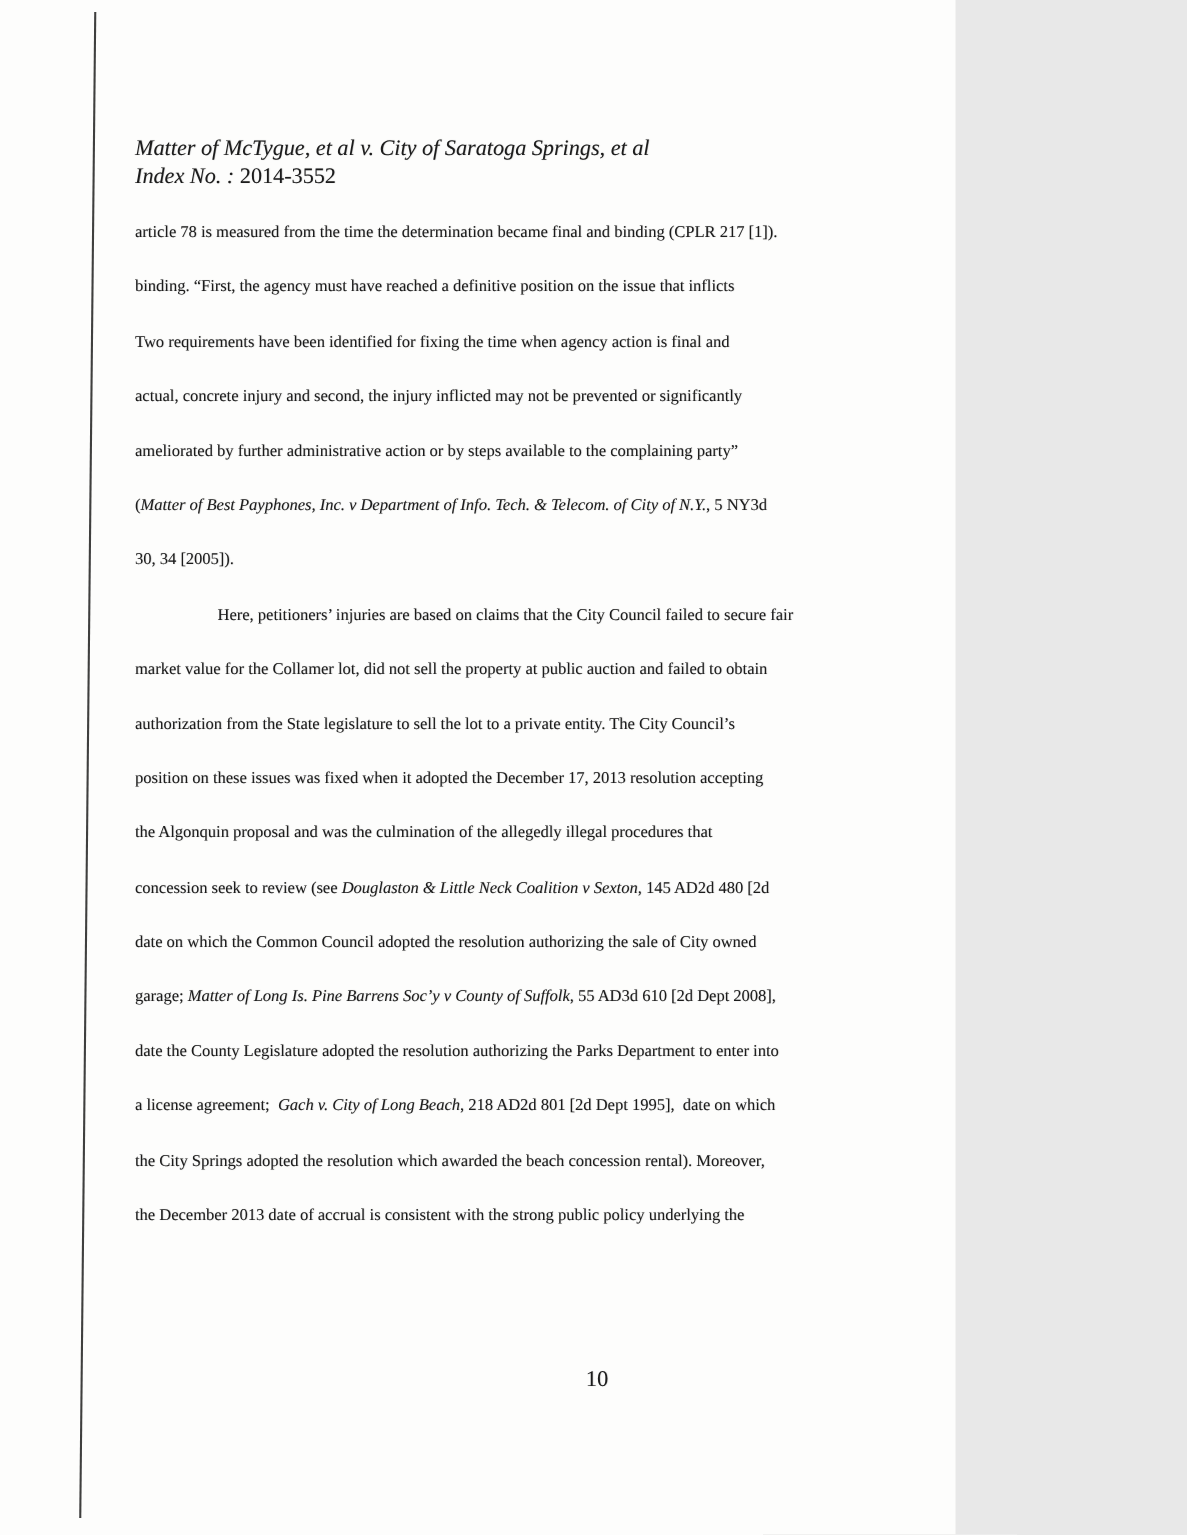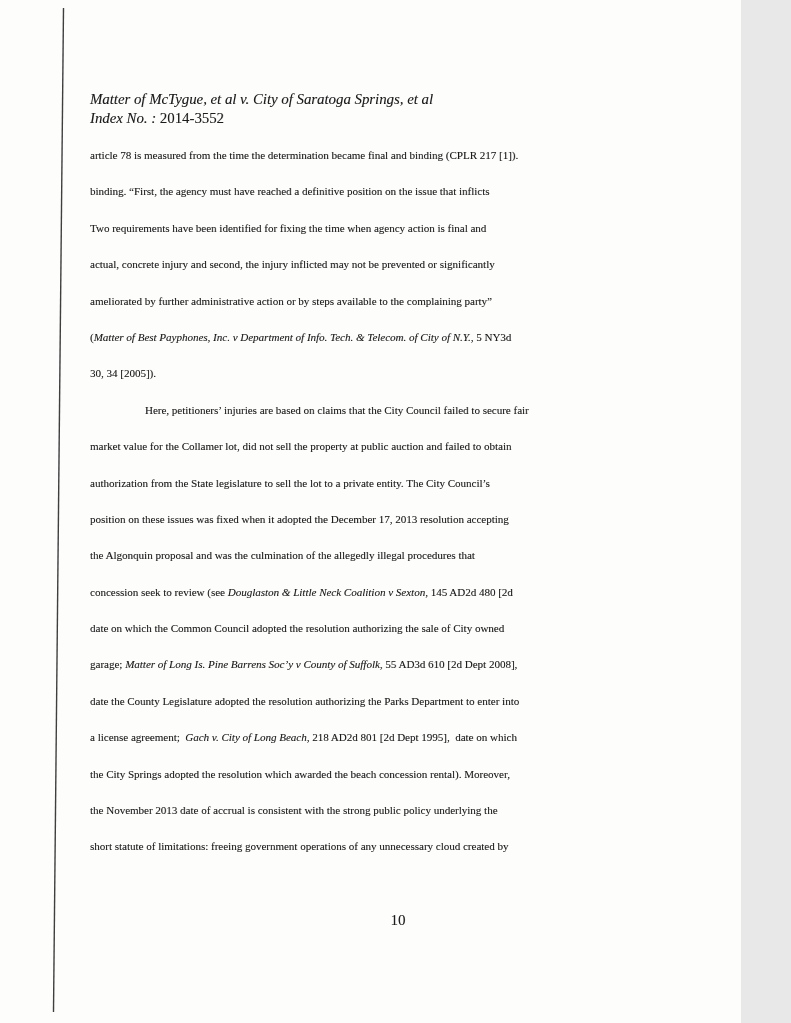--- a/index.html
+++ b/index.html
@@ -1,18 +1,18 @@
 <!DOCTYPE html>
 <html><head>
 <meta charset="utf-8">
 <style>
   html, body { margin: 0; padding: 0; background: #e8e8e8; }
   .page {
     position: relative;
-    width: 741px;
+    width: 637px;
     height: 1023px;
     background: #fdfdfc;
     overflow: hidden;
     font-family: "Liberation Serif", "DejaVu Serif", serif;
     color: #1c1c1c;
   }
   .scan-overlay {
     position: absolute;
     left: 0; top: 0;
     width: 791px; height: 1023px;
@@ -85,19 +85,18 @@
       <div class="line"><span>market value for the Collamer lot, did not sell the property at public auction and failed to obtain</span></div>
       <div class="line"><span>authorization from the State legislature to sell the lot to a private entity. The City Council’s</span></div>
       <div class="line"><span>position on these issues was fixed when it adopted the December 17, 2013 resolution accepting</span></div>
       <div class="line"><span>the Algonquin proposal and was the culmination of the allegedly illegal procedures that</span></div>
       <div class="line"><span>concession seek to review (see </span><span class="it">Douglaston &amp; Little Neck Coalition v Sexton</span><span>, 145 AD2d 480 [2d</span></div>
       <div class="line"><span>date on which the Common Council adopted the resolution authorizing the sale of City owned</span></div>
       <div class="line"><span>garage; </span><span class="it">Matter of Long Is. Pine Barrens Soc’y v County of Suffolk</span><span>, 55 AD3d 610 [2d Dept 2008],</span></div>
       <div class="line"><span>date the County Legislature adopted the resolution authorizing the Parks Department to enter into</span></div>
       <div class="line"><span>a license agreement;  </span><span class="it">Gach v. City of Long Beach</span><span>, 218 AD2d 801 [2d Dept 1995],  date on which</span></div>
       <div class="line"><span>the City Springs adopted the resolution which awarded the beach concession rental). Moreover,</span></div>
-      <div class="line"><span>the November 2013 date of accrual is consistent with the strong public policy underlying the</span></div>
-      <div class="line"><span>short statute of limitations: freeing government operations of any unnecessary cloud created by</span></div>
+      <div class="line"><span>the December 2013 date of accrual is consistent with the strong public policy underlying the</span></div>
     </div>
 
   <div class="page-number">10</div>
 
 </div>
 
 </body></html>

